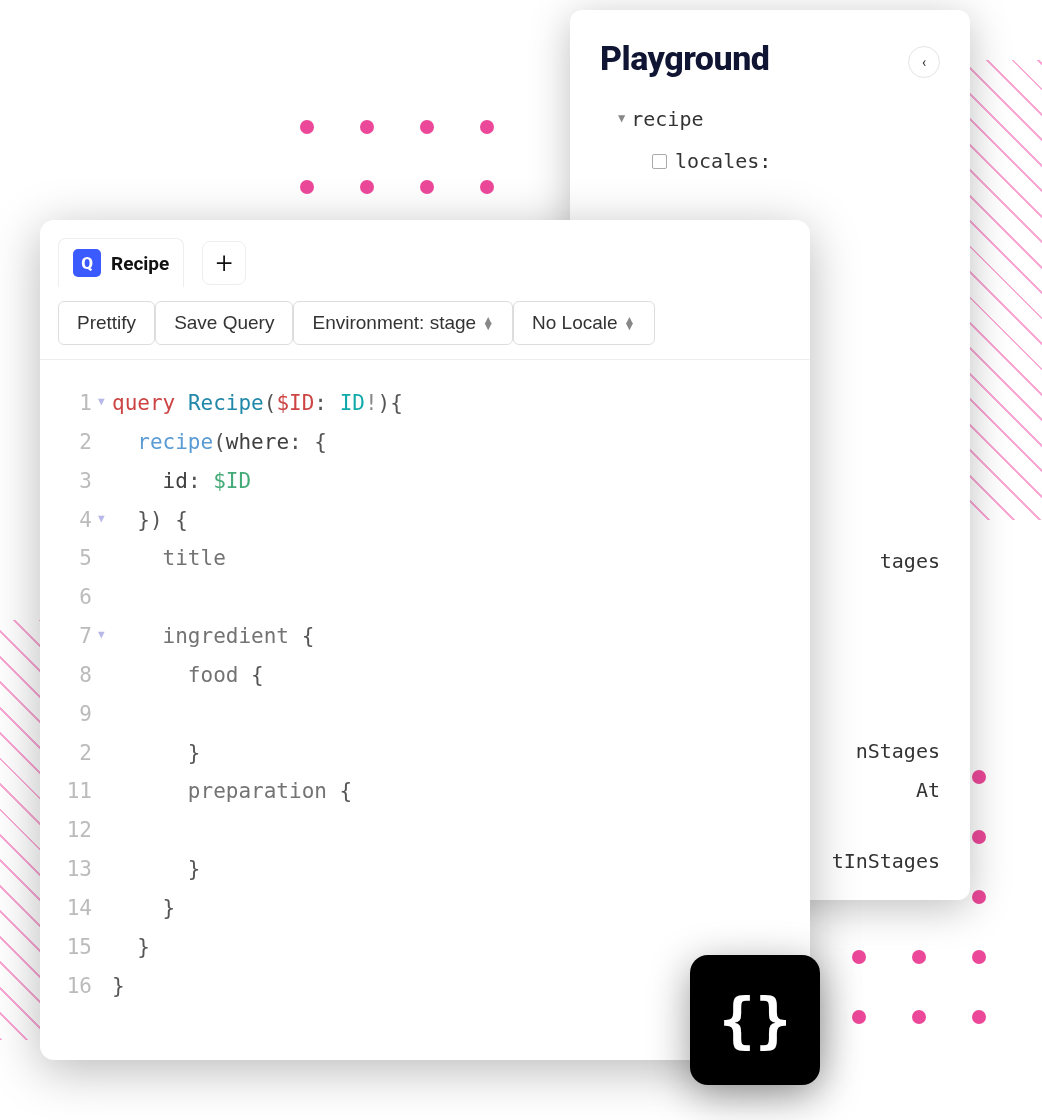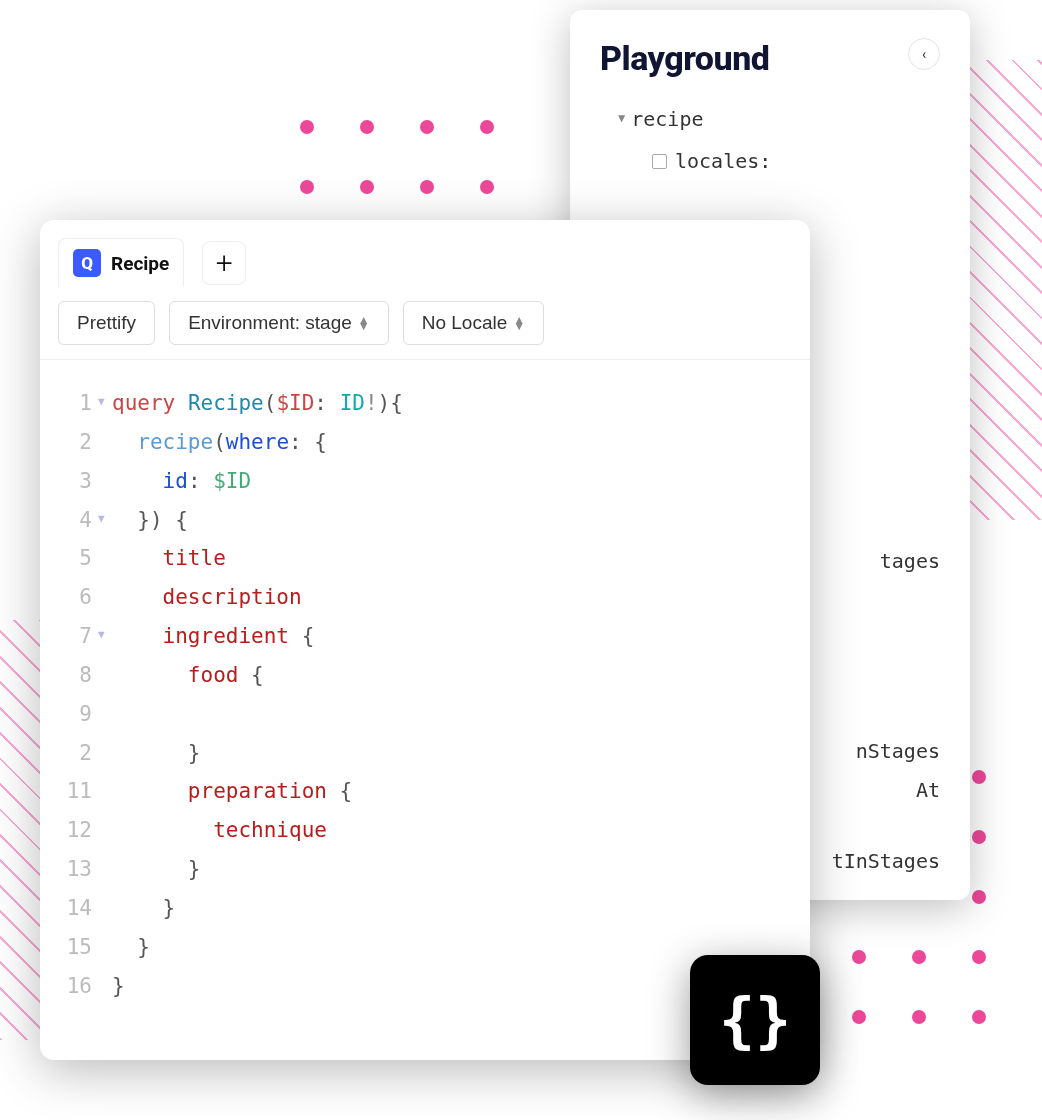--- a/index.html
+++ b/index.html
@@ -29,21 +29,21 @@
     top: 10px;
     left: 570px;
     width: 400px;
     height: 890px;
     background: #fff;
     border-radius: 12px;
     box-shadow: 0 8px 40px rgba(0,0,0,0.25);
     padding: 28px 30px;
     overflow: hidden;
   }
-  .pg-header { display: flex; align-items: flex-start; justify-content: space-between; margin-bottom: 20px; }
+  .pg-header { display: flex; align-items: flex-end; justify-content: space-between; margin-bottom: 20px; }
   .pg-title { font-size: 34px; font-weight: 800; color: #0f1533; letter-spacing: -0.5px; }
   .pg-collapse {
     width: 32px; height: 32px; border-radius: 50%;
     border: 1px solid #e5e5e5; background: #fff;
     display: flex; align-items: center; justify-content: center;
     font-size: 14px; color: #333; cursor: pointer;
   }
   .pg-tree { font-family: "SF Mono", Monaco, Consolas, monospace; font-size: 20px; color: #333; line-height: 2.1; margin-top: 10px; }
   .tree-row { display: flex; align-items: center; white-space: nowrap; }
   .tree-toggle { color: #888; margin-right: 6px; font-size: 12px; }
@@ -75,21 +75,21 @@
     width: 28px; height: 28px; background: #3b5bff; color: #fff;
     border-radius: 5px; display: flex; align-items: center; justify-content: center;
     font-weight: 800; font-size: 17px;
   }
   .tab-add {
     width: 44px; height: 44px; display: flex; align-items: center; justify-content: center;
     font-size: 30px; color: #111; cursor: pointer; font-weight: 300;
     border: 1px solid #eee; border-radius: 8px;
   }
   .toolbar {
-    display: flex; gap: 14px; padding: 14px 18px;
+    display: flex; padding: 14px 18px;
     border-bottom: 1px solid #eee;
   }
   .tb-btn {
     padding: 10px 18px; border: 1px solid #ddd; border-radius: 6px;
     background: #fff; font-size: 19px; color: #333; cursor: pointer;
     display: flex; align-items: center; gap: 6px;
   }
   .tb-sort { color: #888; font-size: 12px; line-height: 0.5; display:inline-flex; flex-direction: column; }
 
   .editor {
@@ -101,22 +101,22 @@
   .code-line { display: flex; }
   .gutter { width: 40px; text-align: right; color: #bbb; padding-right: 6px; user-select: none; }
   .fold { width: 14px; color: #b8b8e8; font-size: 11px; padding-top: 8px; }
   .code { white-space: pre; }
   .kw { color: #c44; }
   .def { color: #28a; }
   .attr { color: #5a9bd4; }
   .var { color: #c44; }
   .type { color: #1aa; }
   .op { color: #888; }
-  .prop { color: #b91c1c; }
-  .arg-key { color: #1d4ed8; }
+  .prop { color: #737373; }
+  .arg-key { color: #404040; }
   .arg-val { color: #4a7; }
   .txt { color: #555; }
 
   
   .badge-code {
     position: absolute;
     top: 955px; left: 690px;
     width: 130px; height: 130px;
     background: #000; border-radius: 18px;
     display: flex; align-items: center; justify-content: center;
@@ -184,20 +184,23 @@
     </div>
     <div class="tab-add">
       <span>+</span>
     </div>
   </div>
   <div class="toolbar">
     <button class="tb-btn">
         <span>Prettify</span>
       </button>
     <button class="tb-btn">
+        <span>Save Query</span>
+      </button>
+    <button class="tb-btn">
       <span>Environment: stage</span>
       <span class="tb-sort">
           <span>▲</span>
           <span>▼</span>
         </span>
     </button>
     <button class="tb-btn">
       <span>No Locale</span>
       <span class="tb-sort">
           <span>▲</span>
@@ -227,21 +230,20 @@
         <span class="code">  <span class="txt">}) {</span></span>
       </div>
       <div class="code-line">
         <span class="gutter">5</span>
         <span class="fold"></span>
         <span class="code">    <span class="prop">title</span></span>
       </div>
       <div class="code-line">
         <span class="gutter">6</span>
         <span class="fold"></span>
-        <span class="code">    <span class="prop">description</span></span>
       </div>
       <div class="code-line">
         <span class="gutter">7</span>
         <span class="fold">▼</span>
         <span class="code">    <span class="prop">ingredient</span> <span class="txt">{</span></span>
       </div>
       <div class="code-line">
         <span class="gutter">8</span>
         <span class="fold"></span>
         <span class="code">      <span class="prop">food</span> <span class="txt">{</span></span>
@@ -256,21 +258,20 @@
         <span class="code">      <span class="txt">}</span></span>
       </div>
       <div class="code-line">
         <span class="gutter">11</span>
         <span class="fold"></span>
         <span class="code">      <span class="prop">preparation</span> <span class="txt">{</span></span>
       </div>
       <div class="code-line">
         <span class="gutter">12</span>
         <span class="fold"></span>
-        <span class="code">        <span class="prop">technique</span></span>
       </div>
       <div class="code-line">
         <span class="gutter">13</span>
         <span class="fold"></span>
         <span class="code">      <span class="txt">}</span></span>
       </div>
       <div class="code-line">
         <span class="gutter">14</span>
         <span class="fold"></span>
         <span class="code">    <span class="txt">}</span></span>

